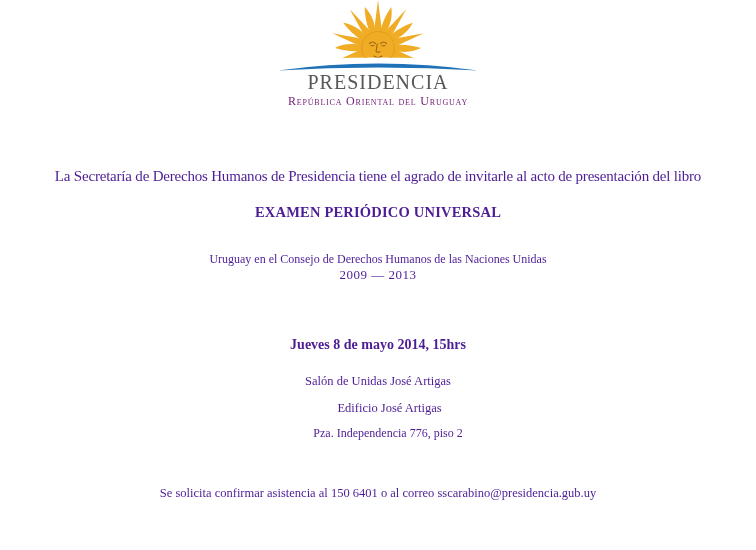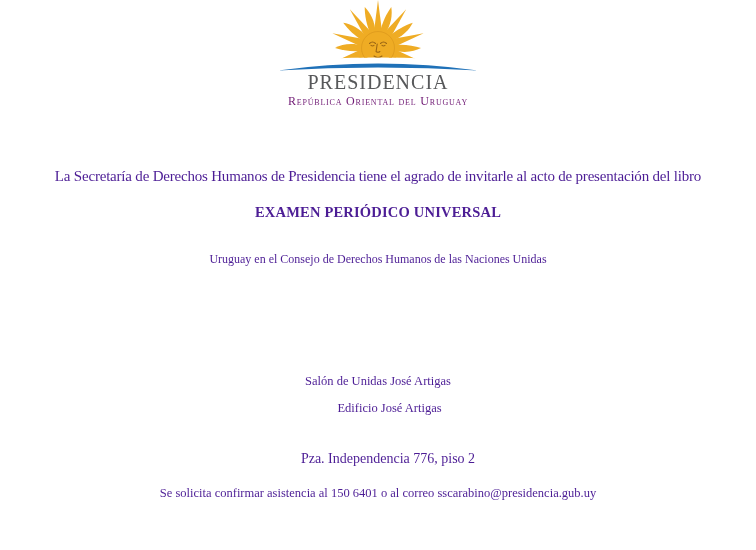--- a/index.html
+++ b/index.html
@@ -60,21 +60,21 @@
     color: #4c1d95;
     line-height: 1.25;
   }
   .intro          { top: 167px; font-size: 15px;  letter-spacing: -0.2px; }
   .book-title     { top: 203px; font-size: 14.5px; font-weight: bold; letter-spacing: 0.2px; }
   .book-subtitle  { top: 236px; font-size: 12px; margin-top: 16px; }
   .period         { top: 267px; font-size: 13px; letter-spacing: 0.5px; }
   .event-datetime { top: 336px; font-size: 14px; font-weight: bold; }
   .venue-room     { top: 374px; font-size: 12.5px; }
   .venue-building { top: 401px; font-size: 12.5px; margin-left: 23px; }
-  .venue-address  { top: 450px; font-size: 14px; padding-left: 20px; }
+  .venue-address  { top: 426px; font-size: 12px; padding-left: 20px; }
   .rsvp           { top: 486px; font-size: 12.5px; text-align: center; }
 </style>
 </head>
 <body>
 
 <div class="page">
 
   <div class="logo">
     <svg class="logo-art" width="210" height="78" viewBox="-105 -48 210 78" xmlns="http://www.w3.org/2000/svg">
       <defs>
@@ -123,18 +123,20 @@
       <path d="M-100,22.5 Q0,8.5 100,22.5 Q0,16.5 -100,22.5 Z" fill="#1F71B8"></path>
     </svg>
 
     <div class="org-name">PRESIDENCIA</div>
     <div class="org-subtitle">República Oriental del Uruguay</div>
   </div>
 
   <div class="line intro">La Secretaría de Derechos Humanos de Presidencia tiene el agrado de invitarle al acto de presentación del libro</div>
   <div class="line book-title">EXAMEN PERIÓDICO UNIVERSAL</div>
   <div class="line book-subtitle">Uruguay en el Consejo de Derechos Humanos de las Naciones Unidas</div>
+  <div class="line period">2009 — 2013</div>
+  <div class="line event-datetime">Jueves 8 de mayo 2014, 15hrs</div>
   <div class="line venue-room">Salón de Unidas José Artigas</div>
   <div class="line venue-building">Edificio José Artigas</div>
   <div class="line venue-address">Pza. Independencia 776, piso 2</div>
   <div class="line rsvp">Se solicita confirmar asistencia al 150 6401 o al correo sscarabino@presidencia.gub.uy</div>
 
 </div>
 
 </body></html>

